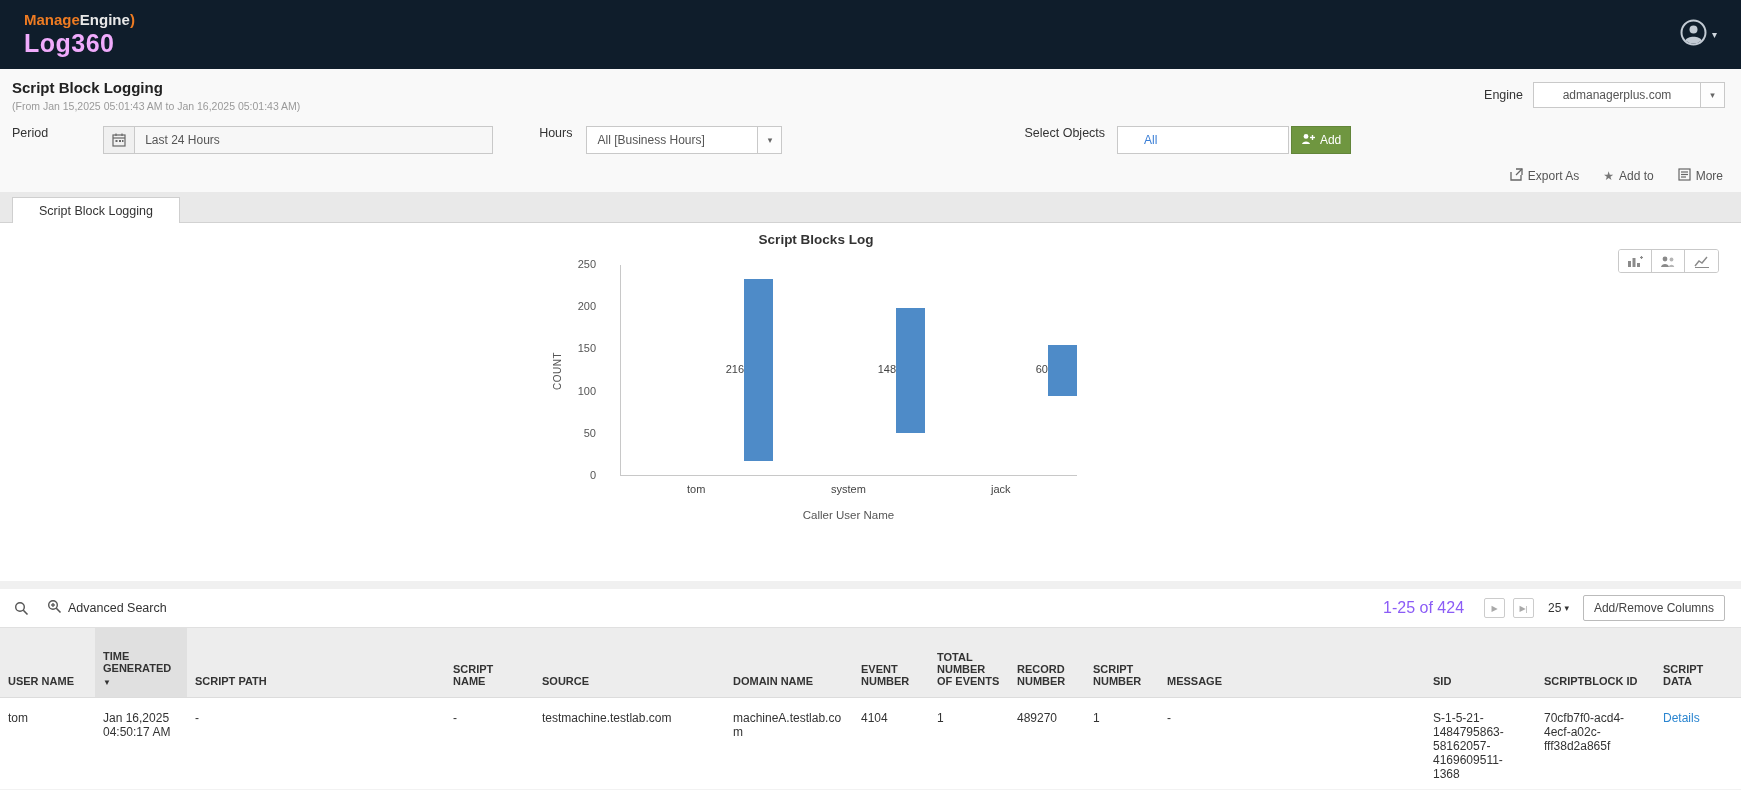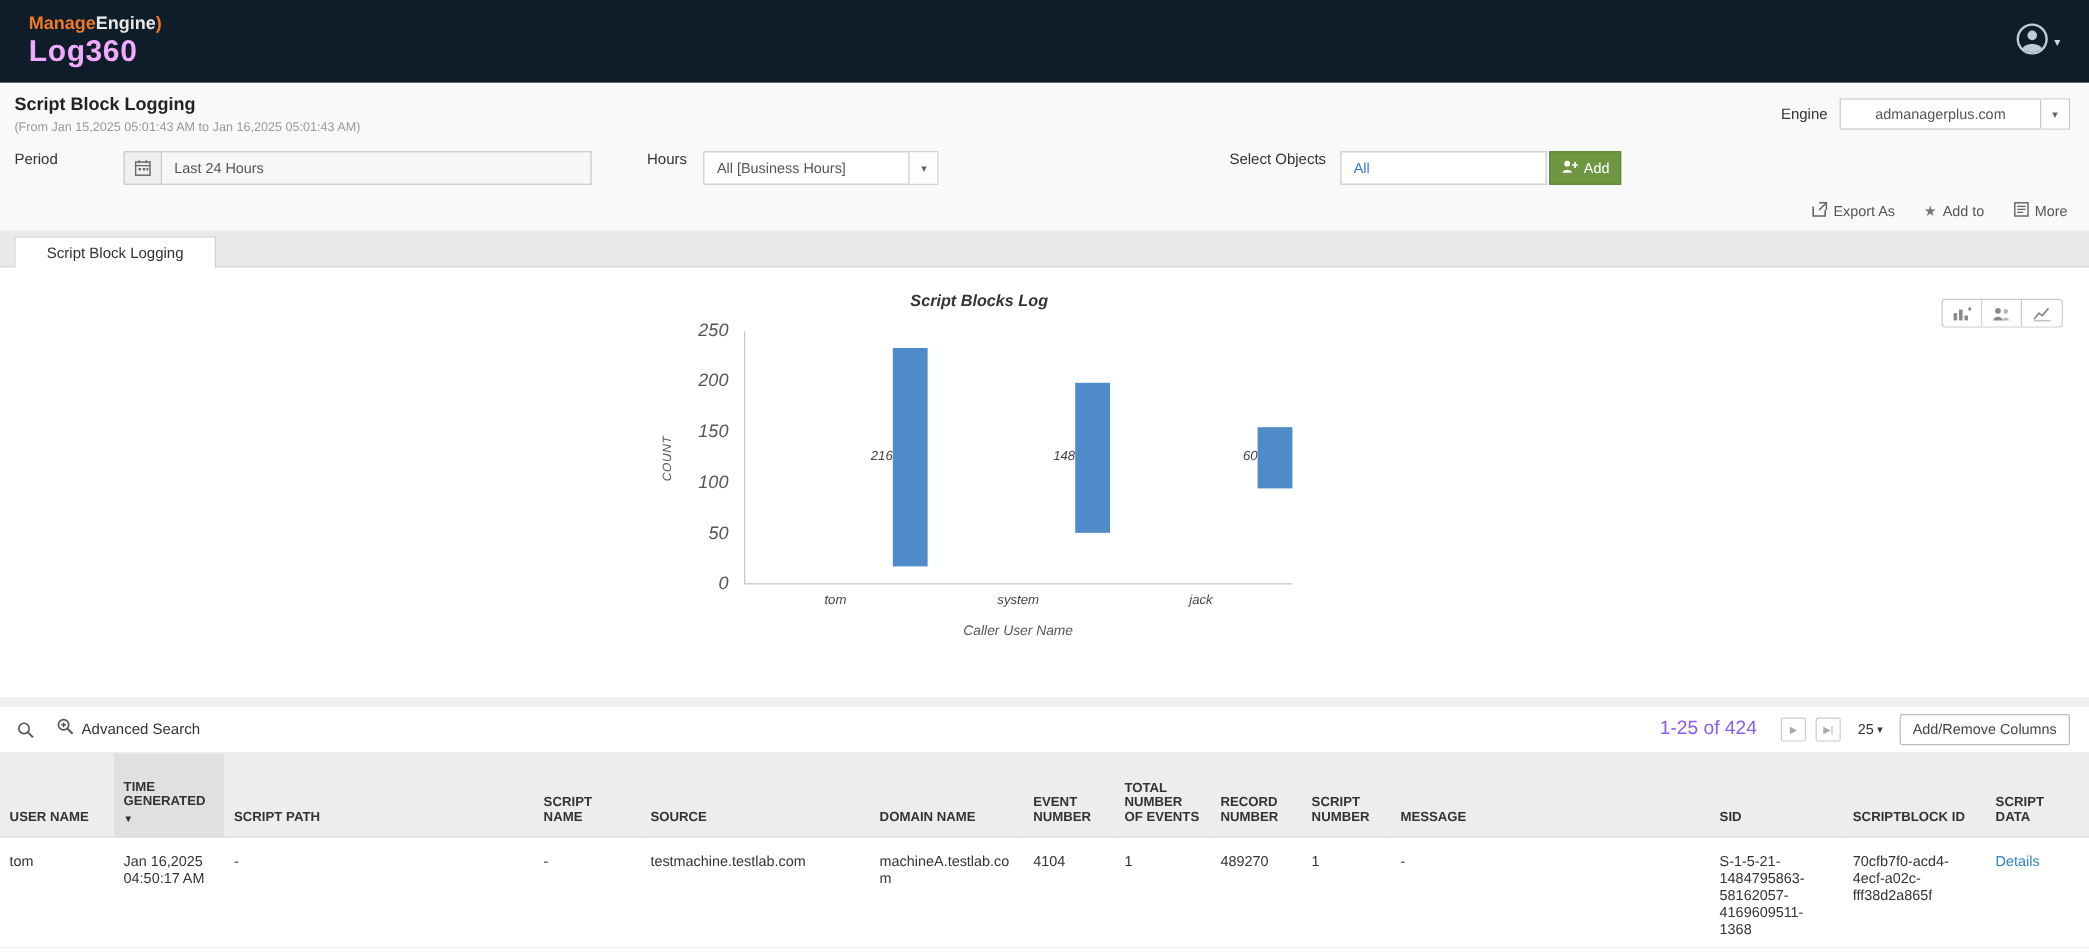--- a/index.html
+++ b/index.html
@@ -56,21 +56,21 @@
   .period-input {
     width: 358px; height: 28px; border: 1px solid #c9c9c9; border-left: none;
     background: #f7f7f7; font-size: 12px; color: #555; padding: 0 10px;
     font-family: "Liberation Sans", sans-serif;
   }
   .hours-label { margin-left: 46px; margin-right: 14px; }
   .hours-select { width: 196px; height: 28px; }
   .objects-label { margin-left: 242px; margin-right: 12px; }
   .objects-input {
     width: 172px; height: 28px; border: 1px solid #c9c9c9; background: #fff;
-    font-size: 12px; color: #3a7ed6; padding: 0 10px; font-family: "Liberation Sans", sans-serif;
+    font-size: 12px; color: #3a7ed6; padding: 0 26px; font-family: "Liberation Sans", sans-serif;
   }
   .add-btn {
     height: 28px; width: 60px; margin-left: 2px; background: #6f9640; border: 1px solid #62853a;
     color: #fff; font-size: 12px; display: flex; align-items: center; justify-content: center;
     gap: 5px; cursor: pointer; font-family: "Liberation Sans", sans-serif;
   }
 
   
   .actions-row { display: flex; justify-content: flex-end; align-items: center; gap: 24px; padding: 14px 18px 8px 0; }
   .action-link { display: flex; align-items: center; gap: 5px; font-size: 12px; color: #555; cursor: pointer; }
@@ -88,31 +88,31 @@
   .chart-tools {
     position: absolute; top: 26px; right: 22px; display: flex;
     border: 1px solid #c9c9c9; border-radius: 3px; overflow: hidden;
   }
   .ctool {
     width: 33px; height: 22px; background: #fff; display: flex; align-items: center; justify-content: center;
     cursor: pointer; border-right: 1px solid #c9c9c9;
   }
   .ctool:last-child { border-right: none; }
 
-  .chart-area { margin-left: 546px; width: 540px; padding-top: 20px; font-style: italic; }
+  .chart-area { margin-left: 546px; width: 540px; padding-top: 9px; }
   .chart-title { text-align: center; font-size: 13.5px; font-weight: bold; color: #333; margin-bottom: 18px; }
   .chart-grid { display: flex; align-items: stretch; }
   .chart-ylabel-col { width: 20px; position: relative; }
   .chart-ylabel {
     position: absolute; left: -8px; top: 50%;
     transform: translateY(-50%) rotate(-90deg);
     font-size: 10px; color: #555; letter-spacing: .5px;
   }
   .chart-yaxis { width: 54px; position: relative; height: 211px; }
-  .ytick { position: absolute; right: 13px; font-size: 15px; color: #555; line-height: 13px; }
+  .ytick { position: absolute; right: 24px; font-size: 11px; color: #555; line-height: 13px; }
   .chart-plot {
     width: 457px; height: 211px; position: relative;
     border-left: 1px solid #c8c8c8; border-bottom: 1px solid #c8c8c8;
     display: flex; align-items: flex-end;
   }
   .slot { flex: 1; height: 100%; display: flex; flex-direction: row; justify-content: flex-end; align-items: center; }
   .bar-value { font-size: 11px; color: #444; margin-bottom: 3px; }
   .bar { width: 29px; }
   .chart-xaxis { display: flex; margin-left: 74px; width: 457px; margin-top: 7px; }
   .cat { flex: 1; text-align: center; font-size: 11px; color: #444; }

